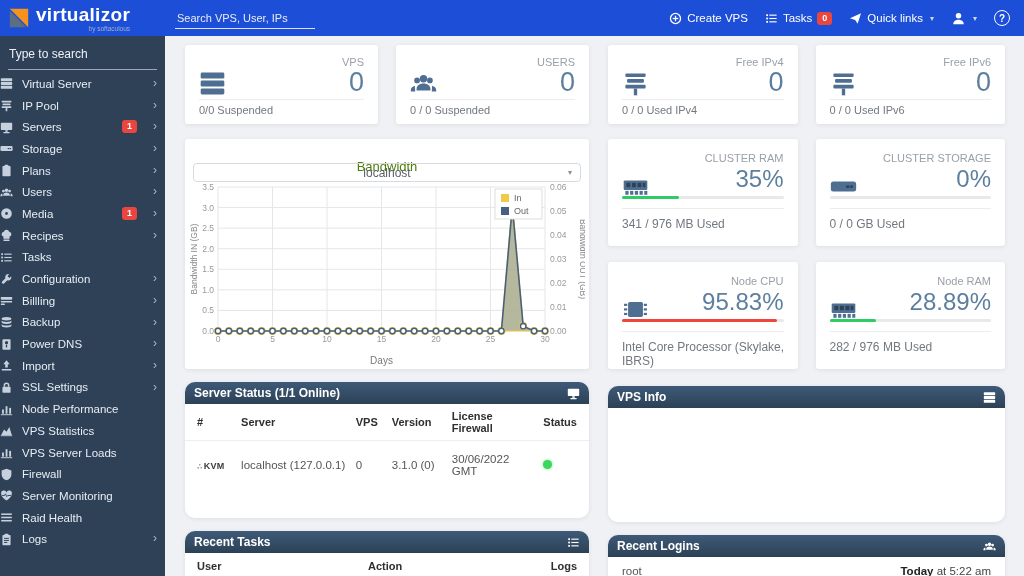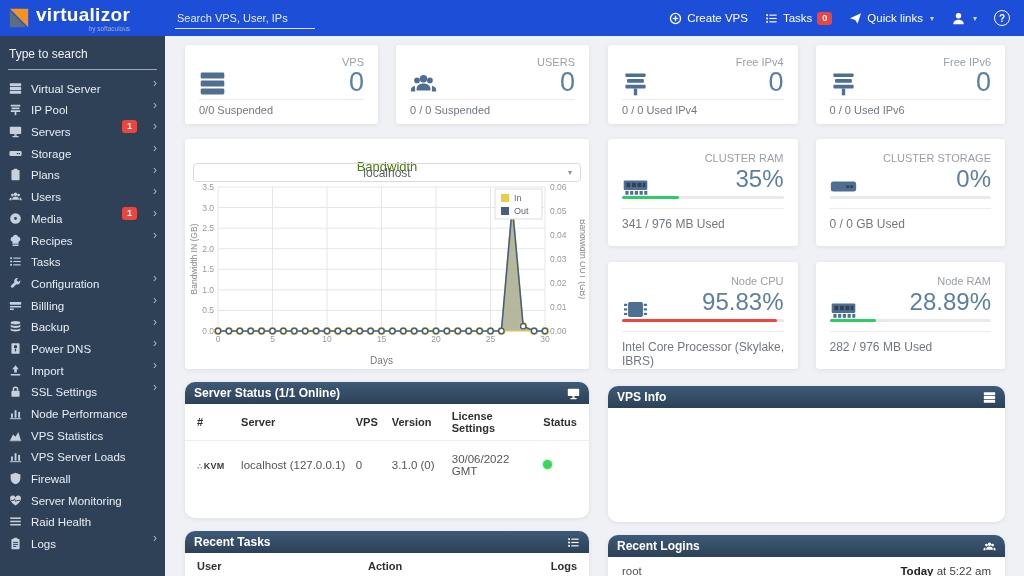--- a/index.html
+++ b/index.html
@@ -30,22 +30,22 @@
 
   
   .sidebar { position:absolute; left:0; top:36px; width:165px; height:540px;
     background:#2e4157; z-index:20; }
   .side-search { padding:8px 8px 0 8px; }
   .side-search input { width:100%; background:transparent; border:none; outline:none;
     border-bottom:1px solid rgba(255,255,255,.55); color:#fff; font-size:12px;
     padding:3px 1px 8px 1px; font-family:inherit; }
   .side-search input::placeholder { color:#eef2f7; }
   .side-items { margin-top:3px; }
-  .side-item { position:relative; height:21.7px; display:flex; align-items:flex-end;
-    padding-left:9px; cursor:pointer; color:#e7edf4; }
+  .side-item { position:relative; height:21.7px; display:flex; align-items:center;
+    padding-left:0; cursor:pointer; color:#e7edf4; }
   .side-item .icn { width:13px; height:13px; color:#c7d1dd; flex:0 0 auto; }
   .side-item .lbl { font-size:11.5px; margin-left:9px; white-space:nowrap; }
   .side-item .chev { position:absolute; right:8px; color:#a9b5c4; font-size:12px; top:3px; }
   .side-item .sbadge { position:absolute; right:28px; top:4px; background:#e8463f;
     color:#fff; font-size:9px; font-weight:bold; border-radius:3px; padding:1px 5px;
     line-height:11px; }
 
   
   .main { position:absolute; left:165px; top:36px; width:859px; height:540px;
     background:#eff1f4; padding:9px 19px 0 20px; display:flex; gap:19px;justify-content:flex-end; }
@@ -635,21 +635,21 @@
           </span>
       </div>
       <div class="panel-body">
         <table class="ss">
           <thead>
             <tr>
               <th class="col-hash">#</th>
               <th class="col-server">Server</th>
               <th class="col-vps">VPS</th>
               <th class="col-ver">Version</th>
-              <th class="col-lic">License Settings</th>
+              <th class="col-lic">License Firewall</th>
               <th class="col-status">Status</th>
             </tr>
           </thead>
           <tbody>
             <tr>
               <td class="col-hash"><span class="kvm">KVM</span></td>
               <td>localhost (127.0.0.1)</td>
               <td>0</td>
               <td>3.1.0 (0)</td>
               <td>30/06/2022 GMT</td>

